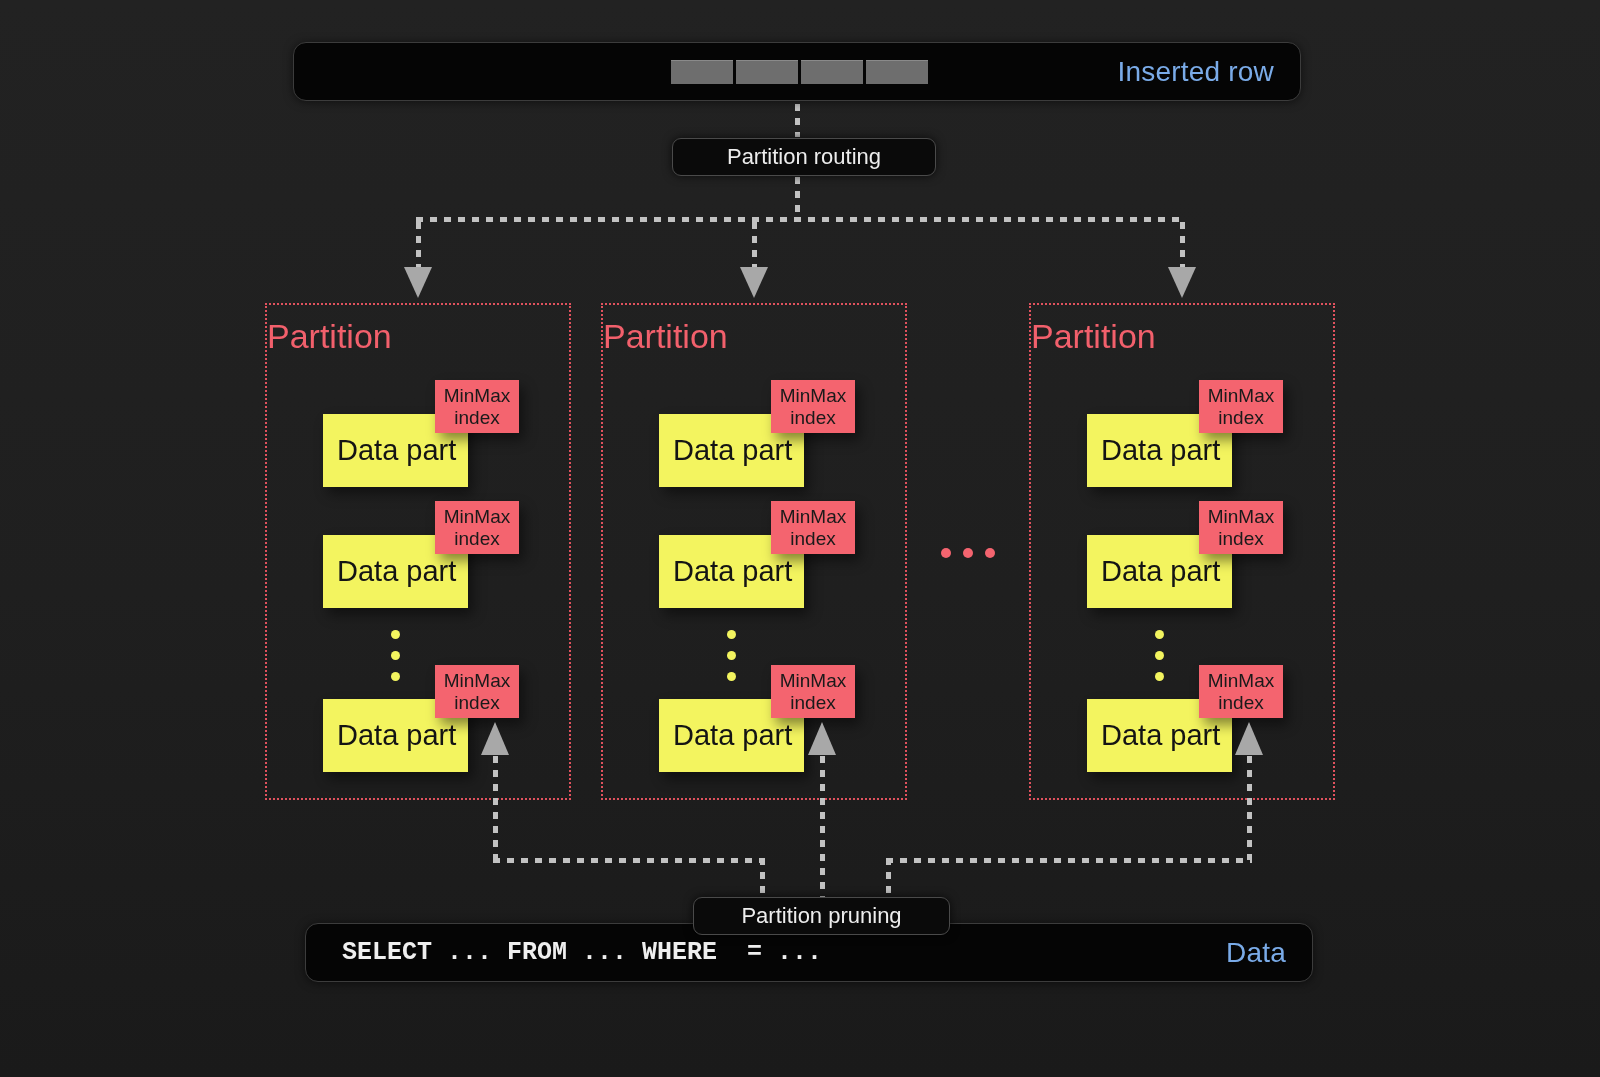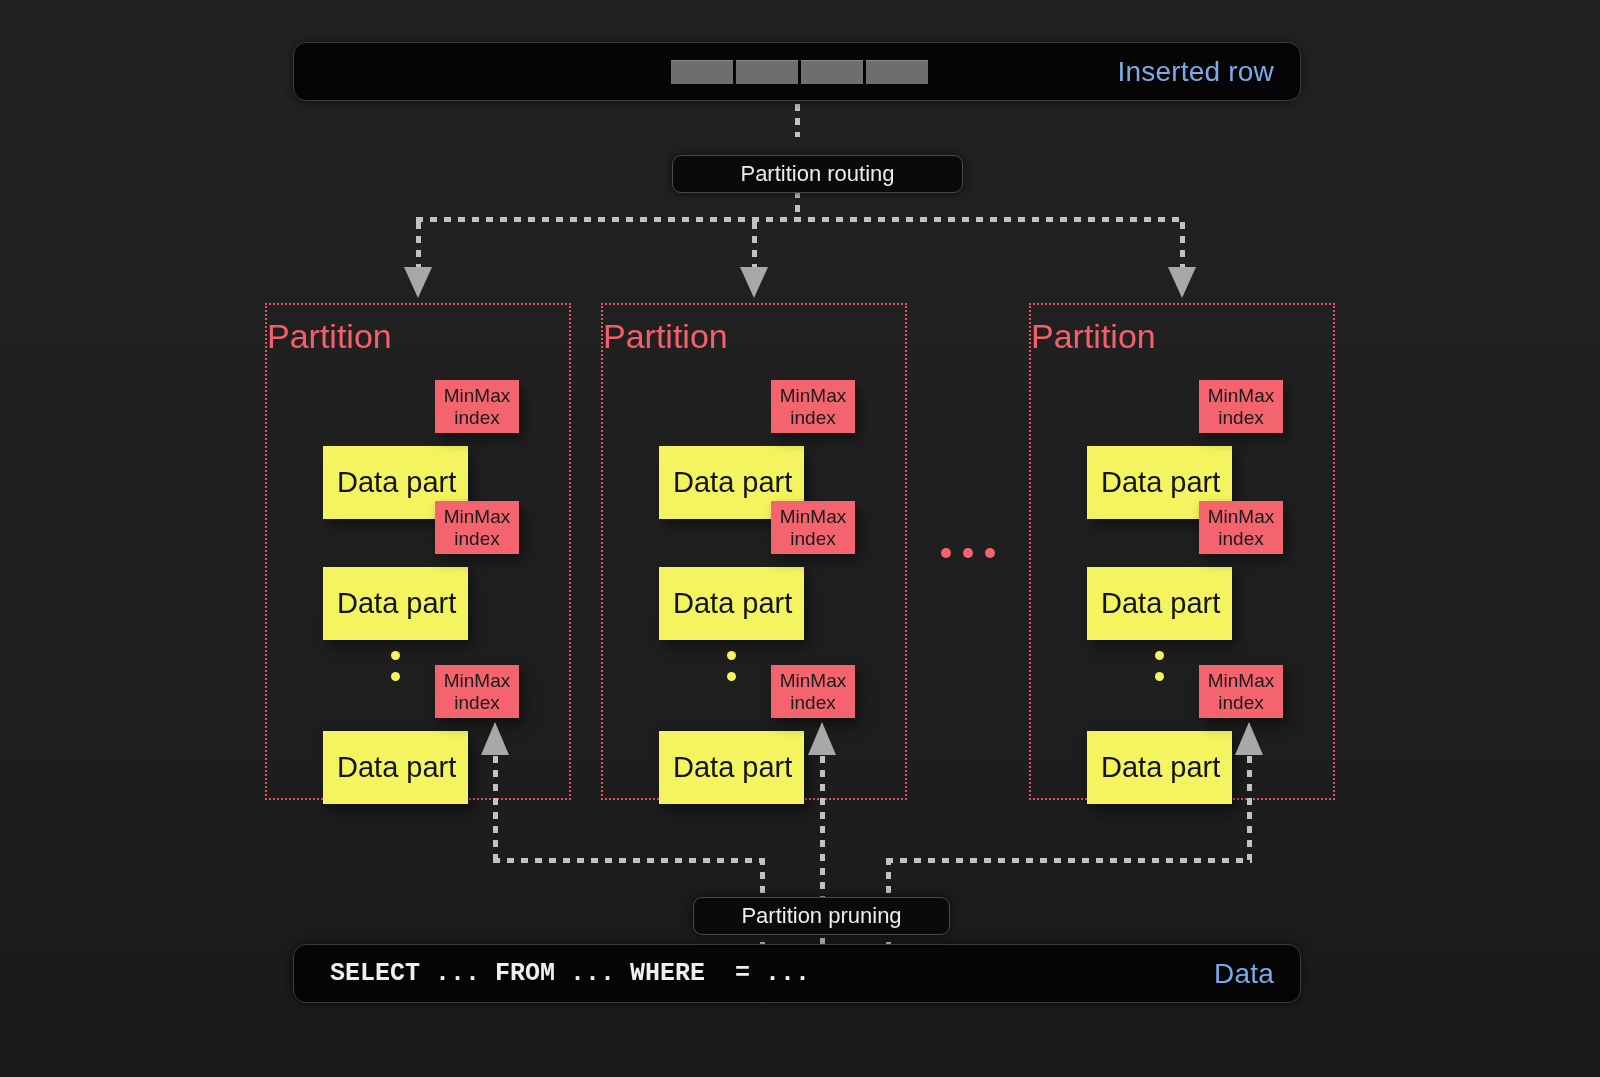--- a/index.html
+++ b/index.html
@@ -10,42 +10,42 @@
     text-decoration:underline;
   }
   
   .bar{
     position:absolute;left:293px;width:1008px;height:59px;
     background:#050505;border:1px solid #3c3c3c;border-radius:13px;
     box-shadow:0 1px 10px rgba(0,0,0,.55);
     display:flex;align-items:center;box-sizing:border-box;z-index:3;
   }
   .top-bar{top:42px;}
-  .query-bar{top:944px;}
+  .query-bar{top:923px;margin-left:12px;}
   .bar-label{
     position:absolute;right:26px;top:0;height:100%;display:flex;align-items:center;
     color:#7aabe8;font-size:28px;letter-spacing:.2px;
   }
   .row-cells{position:absolute;left:377px;top:17px;display:flex;gap:3px;}
   .row-cell{width:62px;height:24px;background:#6e6e6e;border-top:1px solid #8a8a8a;box-sizing:border-box;}
   .sql{
     position:absolute;left:36px;top:0;height:100%;display:flex;align-items:center;
     font-family:"Liberation Mono",monospace;font-weight:700;font-size:25px;
     color:#efefef;white-space:pre;
   }
   .sql .kw{color:#efefef;}
   .sql .pkey{color:#f2606c;}
   
   .pill{
     position:absolute;background:#0a0a0a;border:1px solid #4a4a4a;border-radius:9px;
     display:flex;align-items:center;justify-content:center;
     color:#ededed;font-size:22px;z-index:4;box-shadow:0 0 10px rgba(0,0,0,.7);
     box-sizing:border-box;
   }
-  .routing-pill{left:672px;top:155px;width:291px;height:38px;}
+  .routing-pill{left:672px;top:138px;width:264px;height:38px;}
   .pruning-pill{left:693px;top:897px;width:257px;height:38px;}
   
   .vdash{position:absolute;width:5px;z-index:2;
     background:repeating-linear-gradient(180deg,#c2c2c2 0 7px,transparent 7px 14px);}
   .hdash{position:absolute;height:5px;z-index:2;
     background:repeating-linear-gradient(90deg,#c2c2c2 0 7px,transparent 7px 14px);}
   .arrow-down{position:absolute;width:0;height:0;z-index:2;
     border-left:14px solid transparent;border-right:14px solid transparent;
     border-top:31px solid #a8a8a8;}
   .arrow-up{position:absolute;width:0;height:0;z-index:2;
@@ -54,21 +54,21 @@
   
   .partition{
     position:absolute;top:303px;width:306px;height:497px;box-sizing:border-box;
     border:2px dotted #e0525e;z-index:1;
   }
   .ptitle{position:absolute;top:12px;left:0;width:100%;text-align:left;
     color:#f2606c;font-size:34px;}
   .datapart{
     position:absolute;left:56px;width:145px;height:73px;background:#f3f45f;
     display:flex;align-items:center;padding-left:14px;box-sizing:border-box;
-    color:#141414;font-size:29px;box-shadow:5px 7px 12px rgba(0,0,0,.45);margin-top:32px;
+    color:#141414;font-size:29px;box-shadow:5px 7px 12px rgba(0,0,0,.45);
   }
   .minmax{
     position:absolute;left:168px;width:84px;height:53px;background:#f4646f;
     display:flex;flex-direction:column;align-items:center;justify-content:center;
     color:#1a1a1a;font-size:19px;line-height:22px;z-index:2;
     box-shadow:5px 7px 12px rgba(0,0,0,.45);
   }
   .g1-mm{top:75px;} .g1-dp{top:109px;}
   .g2-mm{top:196px;} .g2-dp{top:230px;}
   .g3-mm{top:360px;} .g3-dp{top:394px;}

